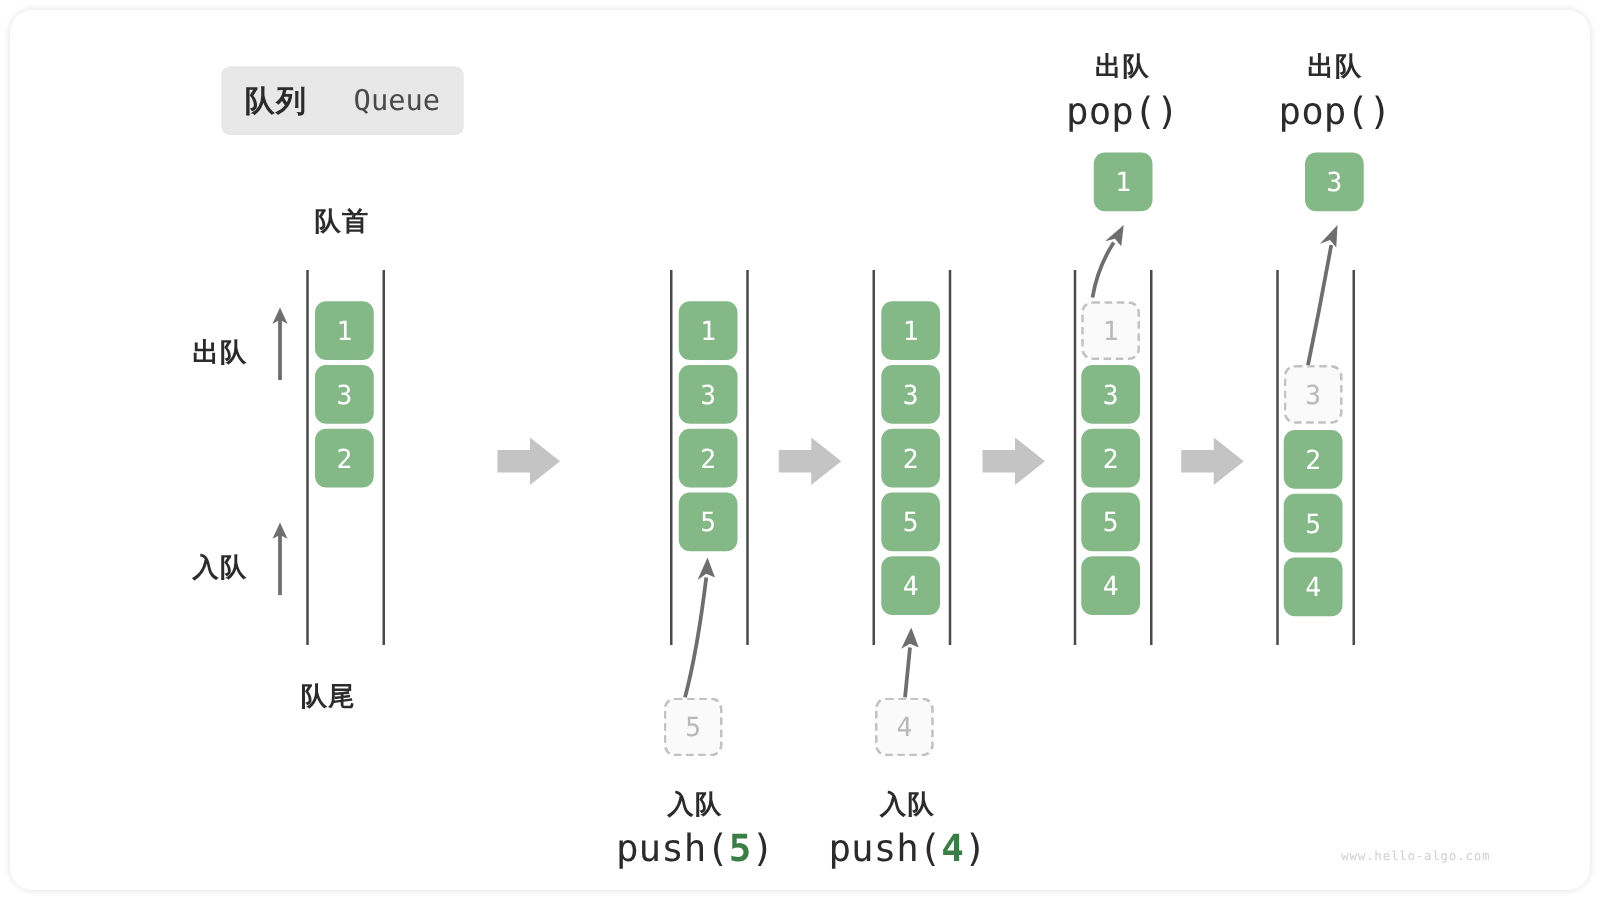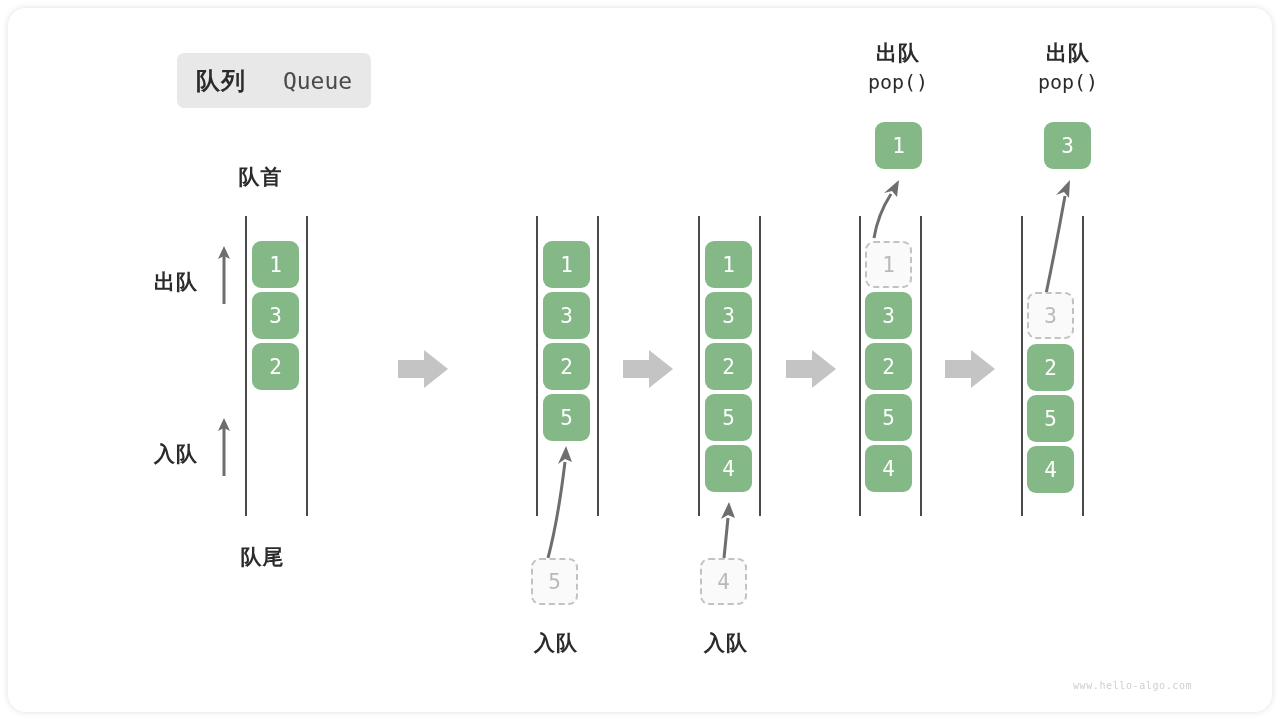--- a/index.html
+++ b/index.html
@@ -20,21 +20,21 @@
      font-family:"DejaVu Sans Mono","Liberation Mono",monospace;margin-left:14px;}
 
   
   .hdr-label{font-size:21px;font-weight:bold;color:#2b2b2b;letter-spacing:1px;
              text-align:center;}
   .side-label{font-size:21px;font-weight:bold;color:#2b2b2b;letter-spacing:1px;}
 
   .op-caption{text-align:center;line-height:1.45;}
   .op-caption .cn{font-size:21px;font-weight:bold;color:#2b2b2b;letter-spacing:1px;
                   display:block;}
-  .op-caption .code{font-size:20px;color:#2b2b2b;display:block;
+  .op-caption .code{font-size:30px;color:#2b2b2b;display:block;
        font-family:"DejaVu Sans Mono","Liberation Mono",monospace;}
   .op-caption .code .val{color:#3c7d46;font-weight:bold;}
 
   
   .cell{width:47px;height:47px;border-radius:9px;background:#84b887;
         color:#ffffff;font-size:21px;display:flex;align-items:center;
         justify-content:center;
         font-family:"DejaVu Sans Mono","Liberation Mono",monospace;}
   .cell.ghost{background:#fafafa;color:#b9b9b9;border:2px dashed #c2c2c2;
               box-sizing:border-box;}
@@ -51,21 +51,21 @@
 </head>
 <body>
 
 <div id="canvas">
 
   <div class="abs" id="title-badge">
     <span class="cn">队列</span>
     <span class="en">Queue</span>
   </div>
 
-  <div class="abs hdr-label" style="left:200px;top:155px;width:105px;">队首</div>
+  <div class="abs hdr-label" style="left:213px;top:155px;width:105px;">队首</div>
   <div class="abs hdr-label" style="left:202px;top:535px;width:105px;">队尾</div>
 
   <div class="abs side-label" style="left:146px;top:260px;">出队</div>
   <svg class="abs" style="left:205px;top:236px;" width="22" height="62">
     <line x1="11" y1="60" x2="11" y2="12" stroke="#6e6e6e" stroke-width="3"></line>
     <path d="M11 2 L17 15 L11 12 L5 15 Z" fill="#6e6e6e"></path>
   </svg>
 
   <div class="abs side-label" style="left:146px;top:432px;">入队</div>
   <svg class="abs" style="left:205px;top:408px;" width="22" height="62">
@@ -99,20 +99,21 @@
 
     <svg class="abs" style="left:520px;top:432px;" width="60" height="122">
       <path d="M20 118 Q30 80 37 22" stroke="#6e6e6e" stroke-width="3" fill="none"></path>
       <path d="M38 6 L44 22 L37 19 L30 24 Z" fill="#6e6e6e"></path>
     </svg>
 
     <div class="abs cell ghost" style="left:523px;top:550px;">5</div>
 
     <div class="abs op-caption" style="left:468px;top:620px;width:160px;">
       <span class="cn">入队</span>
+      <span class="code"><span>push(</span><span class="val">5</span><span>)</span></span>
     </div>
   </div>
 
   <svg class="abs" style="left:615px;top:340px;" width="52" height="42">
     <path d="M0 12 L26 12 L26 2 L50 21 L26 40 L26 30 L0 30 Z" fill="#c4c4c4"></path>
   </svg>
 
   <div class="abs">
     <div class="abs rail" style="left:690px;top:208px;height:300px;"></div>
     <div class="abs rail" style="left:751px;top:208px;height:300px;"></div>
@@ -126,20 +127,21 @@
 
     <svg class="abs" style="left:692px;top:488px;" width="50" height="66">
       <path d="M24 62 Q26 42 28 22" stroke="#6e6e6e" stroke-width="3" fill="none"></path>
       <path d="M29 6 L35 22 L28 19 L21 23 Z" fill="#6e6e6e"></path>
     </svg>
 
     <div class="abs cell ghost" style="left:692px;top:550px;">4</div>
 
     <div class="abs op-caption" style="left:638px;top:620px;width:160px;">
       <span class="cn">入队</span>
+      <span class="code"><span>push(</span><span class="val">4</span><span>)</span></span>
     </div>
   </div>
 
   <svg class="abs" style="left:778px;top:340px;" width="52" height="42">
     <path d="M0 12 L26 12 L26 2 L50 21 L26 40 L26 30 L0 30 Z" fill="#c4c4c4"></path>
   </svg>
 
   <div class="abs">
     <div class="abs op-caption" style="left:810px;top:30px;width:160px;">
       <span class="cn">出队</span>

